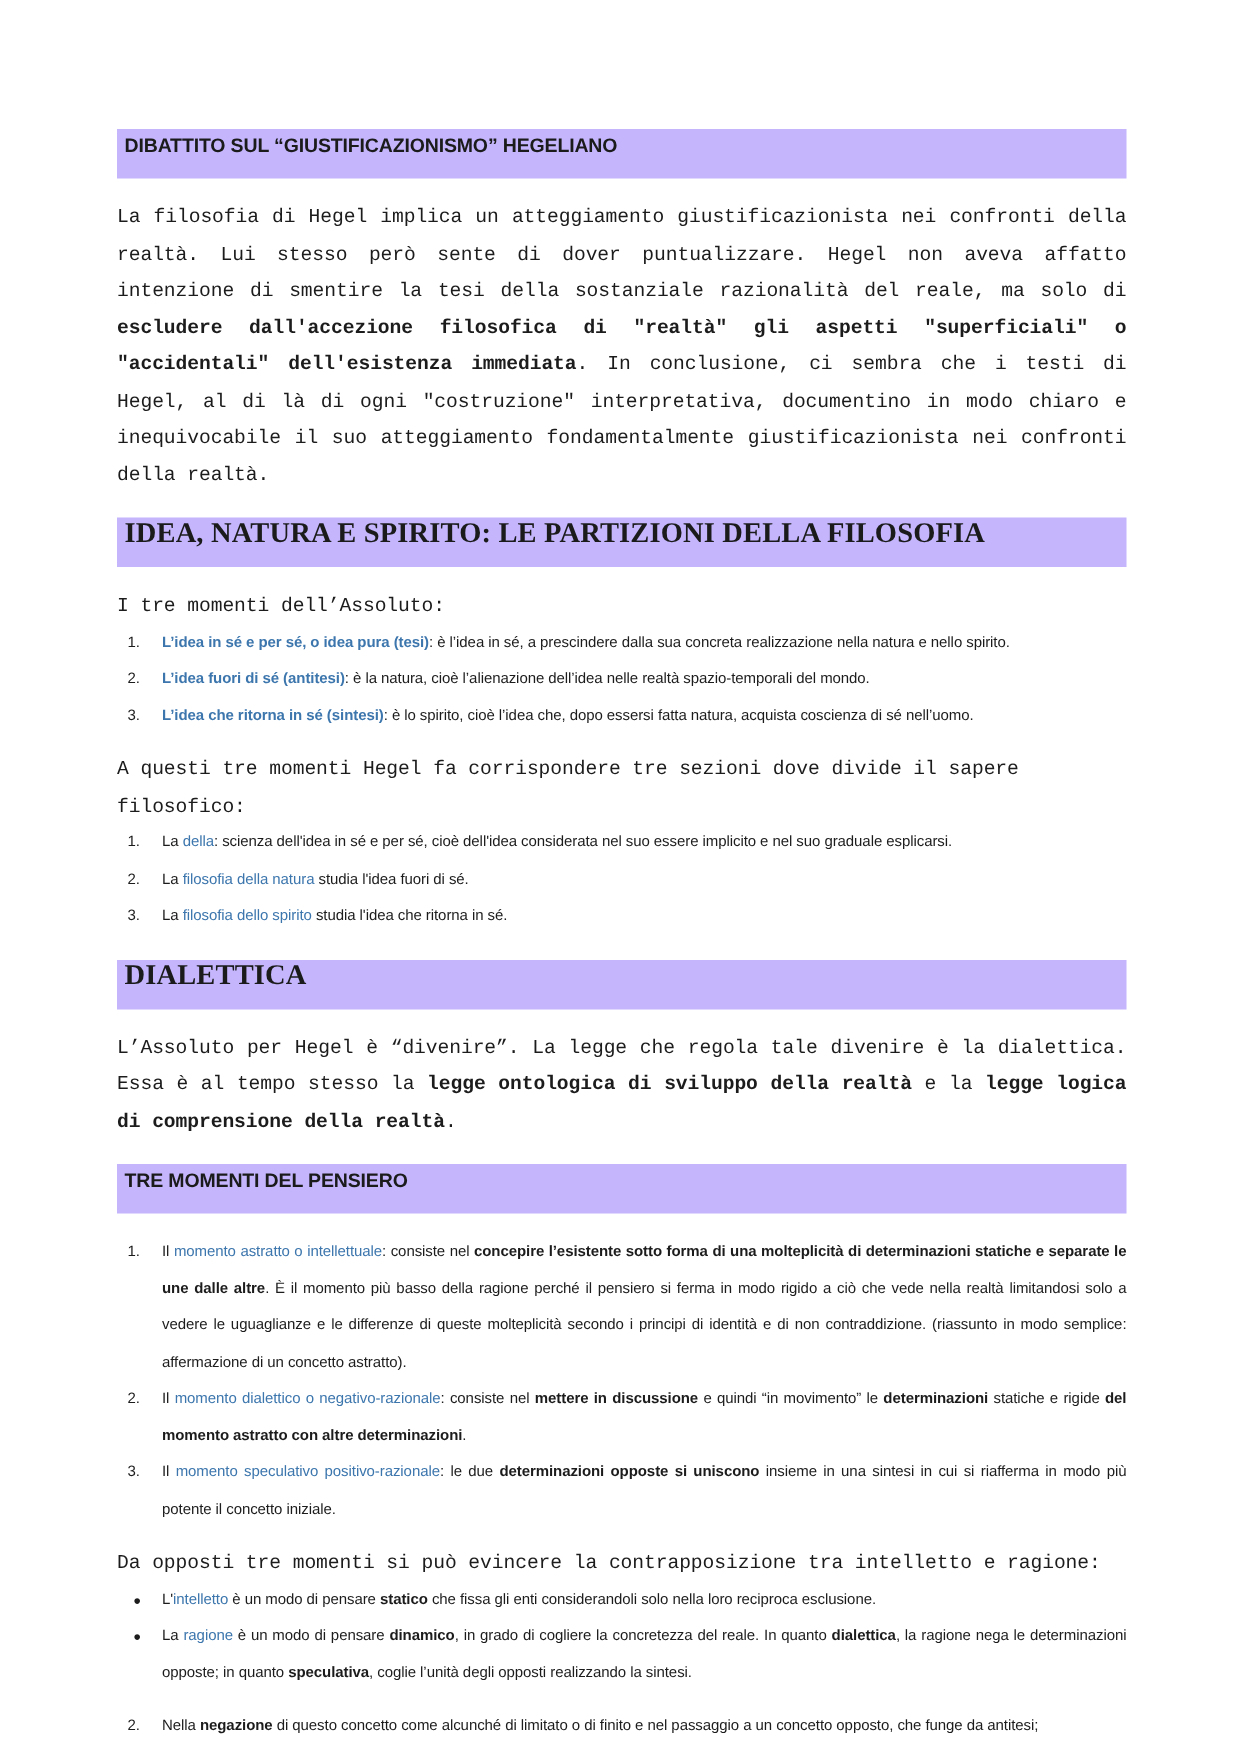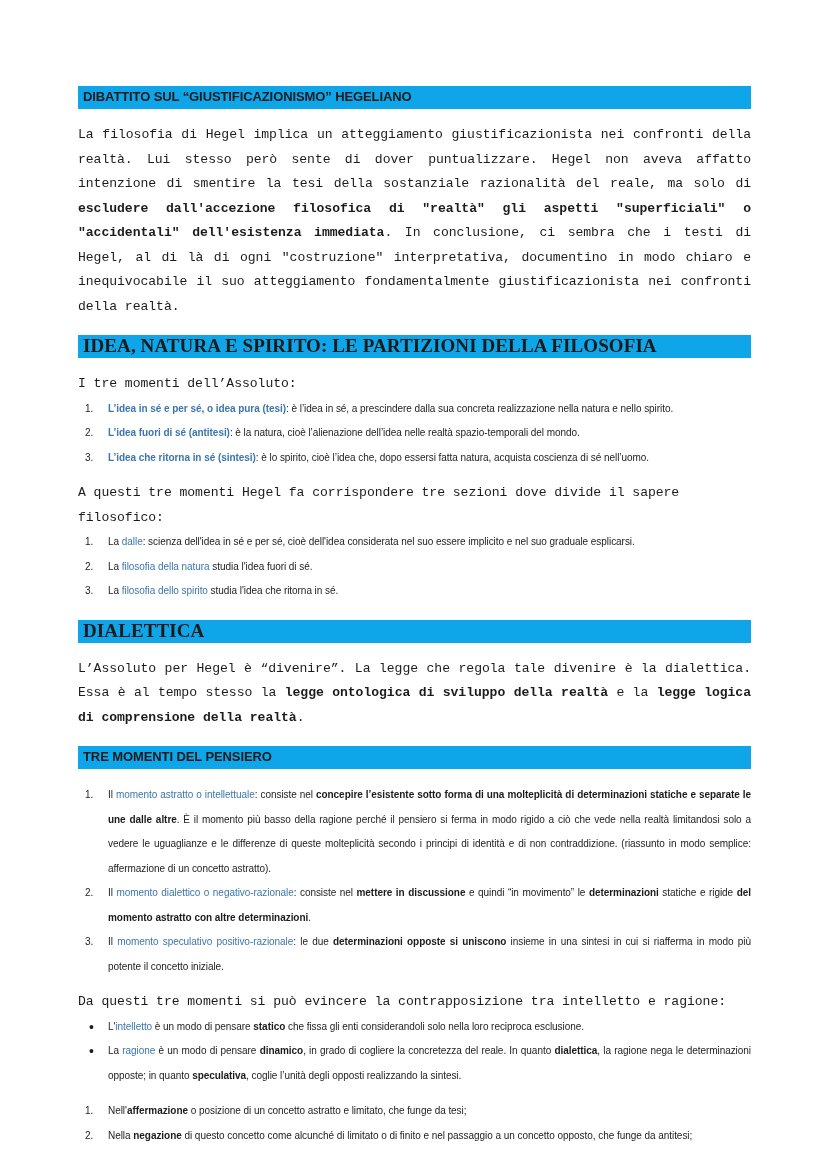--- a/index.html
+++ b/index.html
@@ -21,23 +21,23 @@
     position: relative;
     width: 828px;
     height: 1171px;
     background: #ffffff;
     box-sizing: border-box;
     padding: 86px 77px 0 78px;
   }
 
   
   .sec-bar {
-    background: #0ea5e9;
+    background: #c4b5fd;
     color: #1b1b1b;
-    height: 23px;
+    height: 33px;
     line-height: 21px;
     padding: 0 0 0 5px;
     margin: 0 0 0 0;
     width: 673px;
     box-sizing: border-box;
     font-size: 13.2px;
     letter-spacing: -0.1px;
     font-weight: 700;
     white-space: nowrap;
     overflow: hidden;
@@ -128,21 +128,21 @@
     <li data-marker="1."><span class="blueb">L’idea in sé e per sé, o idea pura (tesi)</span><span>: è l’idea in sé, a prescindere dalla sua concreta realizzazione nella natura e nello spirito.</span></li>
     <li data-marker="2."><span class="blueb">L’idea fuori di sé (antitesi)</span><span>: è la natura, cioè l’alienazione dell’idea nelle realtà spazio-temporali del mondo.</span></li>
     <li data-marker="3."><span class="blueb">L’idea che ritorna in sé (sintesi)</span><span>: è lo spirito, cioè l’idea che, dopo essersi fatta natura, acquista coscienza di sé nell’uomo.</span></li>
   </ol>
 
   <div class="gap-sm"></div>
 
   <p class="para nojust">A questi tre momenti Hegel fa corrispondere tre sezioni dove divide il sapere filosofico:</p>
 
   <ol class="num">
-    <li data-marker="1."><span>La </span><span class="blue">dalle</span><span>: scienza dell'idea in sé e per sé, cioè dell'idea considerata nel suo essere implicito e nel suo graduale esplicarsi.</span></li>
+    <li data-marker="1."><span>La </span><span class="blue">della</span><span>: scienza dell'idea in sé e per sé, cioè dell'idea considerata nel suo essere implicito e nel suo graduale esplicarsi.</span></li>
     <li data-marker="2." class="last-line"><span>La </span><span class="blue">filosofia della natura</span><span> studia l'idea fuori di sé.</span></li>
     <li data-marker="3." class="last-line"><span>La </span><span class="blue">filosofia dello spirito</span><span> studia l'idea che ritorna in sé.</span></li>
   </ol>
 
   <div class="gap-bar-top"></div>
 
   <div class="sec-bar serif">DIALETTICA</div>
   <div class="gap-after-bar"></div>
   <p class="para"><span>L’Assoluto per Hegel è “divenire”. La legge che regola tale divenire è la dialettica. Essa è al tempo stesso la </span><b>legge ontologica di sviluppo della realtà</b><span> e la </span><b>legge logica di comprensione della realtà</b><span>.</span></p>
 
@@ -155,30 +155,29 @@
   <ol class="num">
     <li data-marker="1."><span>Il </span><span class="blue">momento astratto o intellettuale</span><span>: consiste nel </span><b>concepire l’esistente sotto forma di una molteplicità di determinazioni statiche e separate le une dalle altre</b><span>. È il momento più basso della ragione perché il pensiero si ferma in modo rigido a ciò che vede nella realtà limitandosi solo a vedere le uguaglianze e le differenze di queste molteplicità secondo i principi di identità e di non contraddizione. (riassunto in modo semplice: affermazione di un concetto astratto).</span></li>
 
     <li data-marker="2."><span>Il </span><span class="blue">momento dialettico o negativo-razionale</span><span>: consiste nel </span><b>mettere in discussione</b><span> e quindi “in movimento” le </span><b>determinazioni</b><span> statiche e rigide </span><b>del momento astratto con altre determinazioni</b><span>.</span></li>
 
     <li data-marker="3."><span>Il </span><span class="blue">momento speculativo positivo-razionale</span><span>: le due </span><b>determinazioni opposte si uniscono</b><span> insieme in una sintesi in cui si riafferma in modo più potente il concetto iniziale.</span></li>
   </ol>
 
   <div class="gap-sm"></div>
 
-  <p class="para nojust">Da questi tre momenti si può evincere la contrapposizione tra intelletto e ragione:</p>
+  <p class="para nojust">Da opposti tre momenti si può evincere la contrapposizione tra intelletto e ragione:</p>
 
   <ul class="bul">
     <li class="last-line"><span>L'</span><span class="blue">intelletto</span><span> è un modo di pensare </span><b>statico</b><span> che fissa gli enti considerandoli solo nella loro reciproca esclusione.</span></li>
 
     <li><span>La </span><span class="blue">ragione</span><span> è un modo di pensare </span><b>dinamico</b><span>, in grado di cogliere la concretezza del reale. In quanto </span><b>dialettica</b><span>, la ragione nega le determinazioni opposte; in quanto </span><b>speculativa</b><span>, coglie l’unità degli opposti realizzando la sintesi.</span></li>
   </ul>
 
   <div class="gap-sm"></div>
 
 
   <ol class="num">
-    <li data-marker="1." class="last-line"><span>Nell'</span><b>affermazione</b><span> o posizione di un concetto astratto e limitato, che funge da tesi;</span></li>
     <li data-marker="2."><span>Nella </span><b>negazione</b><span> di questo concetto come alcunché di limitato o di finito e nel passaggio a un concetto opposto, che funge da antitesi;</span></li>
 
   </ol>
 
 </div>
 
 </body></html>

